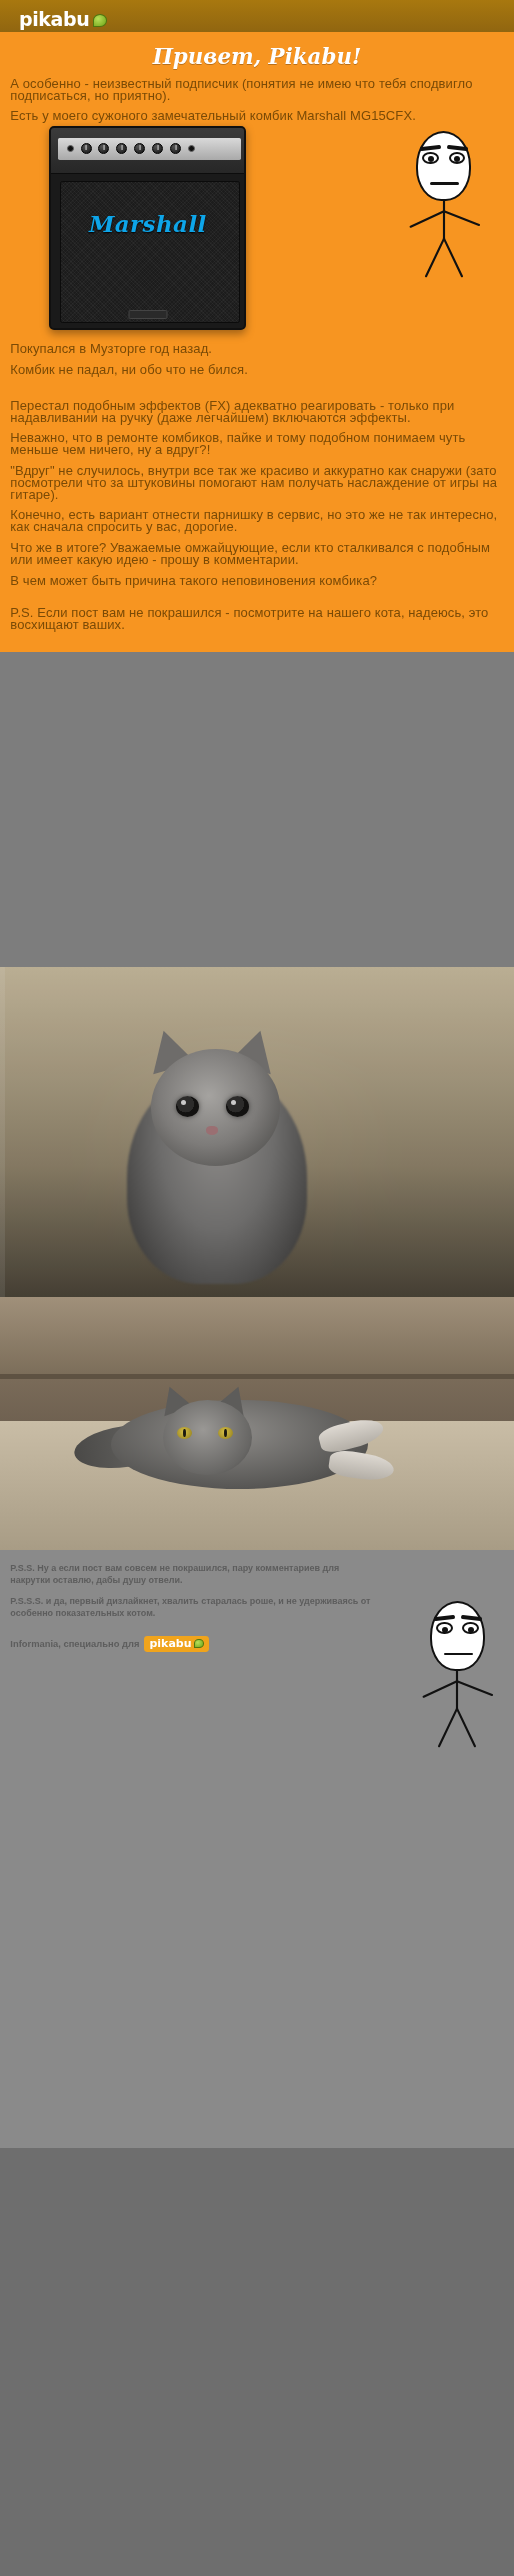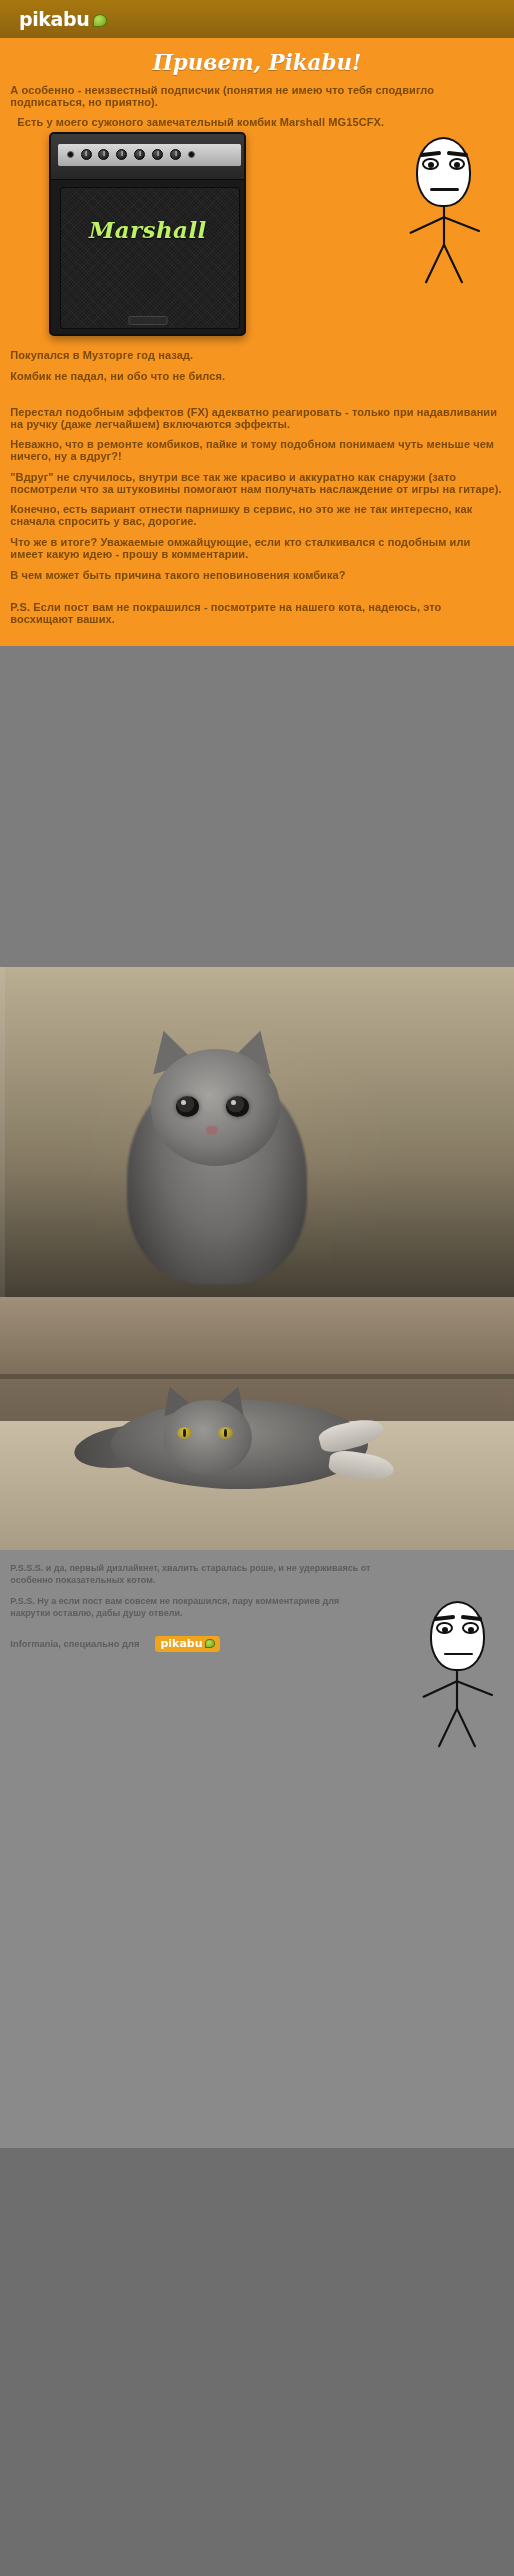--- a/index.html
+++ b/index.html
@@ -46,45 +46,45 @@
     border-radius: 50% 50% 50% 0;
     background: radial-gradient(circle at 35% 35%, #b8e05a, #6fa316);
     border: 0.9px solid #4e7610;
     position: relative;
     top: 1.7px;
   }
 
   
   .post {
     position: absolute;
-    left: 0; top: 38px;
+    left: 0; top: 32px;
     width: 514px;
     background: #f79521;
   }
   .post-inner { padding: 8.6px 10.3px 12px 10.3px; }
 
   .post-title {
     text-align: center;
     font-family: "DejaVu Serif", serif;
     font-style: italic;
     font-weight: bold;
     font-size: 21.4px;
     color: #ffffff;
     text-shadow: 0 0.9px 0 rgba(0,0,0,0.25);
     margin: 3.4px 0 8.6px 0;
   }
   .ptext {
-    font-size: 11px;
+    font-size: 13px;
     line-height: 12px;
     color: #7a4a06;
     margin: 0 0 8.6px 0;
-    font-weight: bold;
+    font-weight: normal;
     letter-spacing: 0.1px;
   }
-  .ptext.tight { margin-bottom: 1.7px; margin-left: 7px; }
+  .ptext.tight { margin-bottom: 1.7px; }
 
   
   .amp-row {
     position: relative;
     height: 214px;
     margin: 1.7px 0 5.1px 0;
   }
   .amp {
     position: absolute;
     left: 39px; top: 1.7px;
@@ -145,21 +145,21 @@
     border-radius: 2.6px;
   }
   .amp-logo {
     position: absolute;
     left: 0; right: 0; top: 82px;
     text-align: center;
     font-family: "DejaVu Serif", serif;
     font-style: italic;
     font-weight: bold;
     font-size: 23px;
-    color: #bef264;
+    color: #0ea5e9;
     text-shadow: 0 0.9px 1.7px #000;
     letter-spacing: 0.4px;
   }
   .amp-badge {
     position: absolute;
     left: 50%; bottom: 8.6px;
     transform: translateX(-50%);
     width: 39px; height: 9.4px;
     background: #2a2a2a;
     border: 0.9px solid #444;
@@ -372,21 +372,21 @@
     font-size: 9px;
     line-height: 12px;
     color: #5d5d5d;
     font-weight: bold;
     margin: 0 0 8.6px 0;
     max-width: 369px;
   }
   .sig {
     display: flex;
     align-items: center;
-    gap: 16px;
+    gap: 5px;
     font-size: 9.4px;
     font-weight: bold;
     color: #5d5d5d;
     margin-top: 17px;
   }
   .sig .logo-mini {
     display: inline-flex;
     align-items: center;
     background: #f0a41c;
     border-radius: 3.4px;
@@ -508,22 +508,22 @@
     <div class="cat-ear l"></div>
     <div class="cat-ear r"></div>
     <div class="cat-head"></div>
     <div class="cat-eye l"></div>
     <div class="cat-eye r"></div>
     <div class="cat-paw p1"></div>
     <div class="cat-paw p2"></div>
   </div>
 
   <div class="outro" style="position:absolute; left:0; top:1550px; height:1026px;">
+    <p class="otext">P.S.S. Ну а если пост вам совсем не покрашился, пару комментариев для накрутки оставлю, дабы душу отвели.</p>
     <p class="otext">P.S.S.S. и да, первый дизлайкнет, хвалить старалась роше, и не удерживаясь от особенно показательных котом.</p>
-    <p class="otext">P.S.S. Ну а если пост вам совсем не покрашился, пару комментариев для накрутки оставлю, дабы душу отвели.</p>
 
     <div class="sig">
       <span>Informania, специально для</span>
       <span class="logo-mini">
         <span>pikabu</span>
         <span class="bubble"></span>
       </span>
     </div>
 
     <div class="face face-outro" style="position:absolute;">

